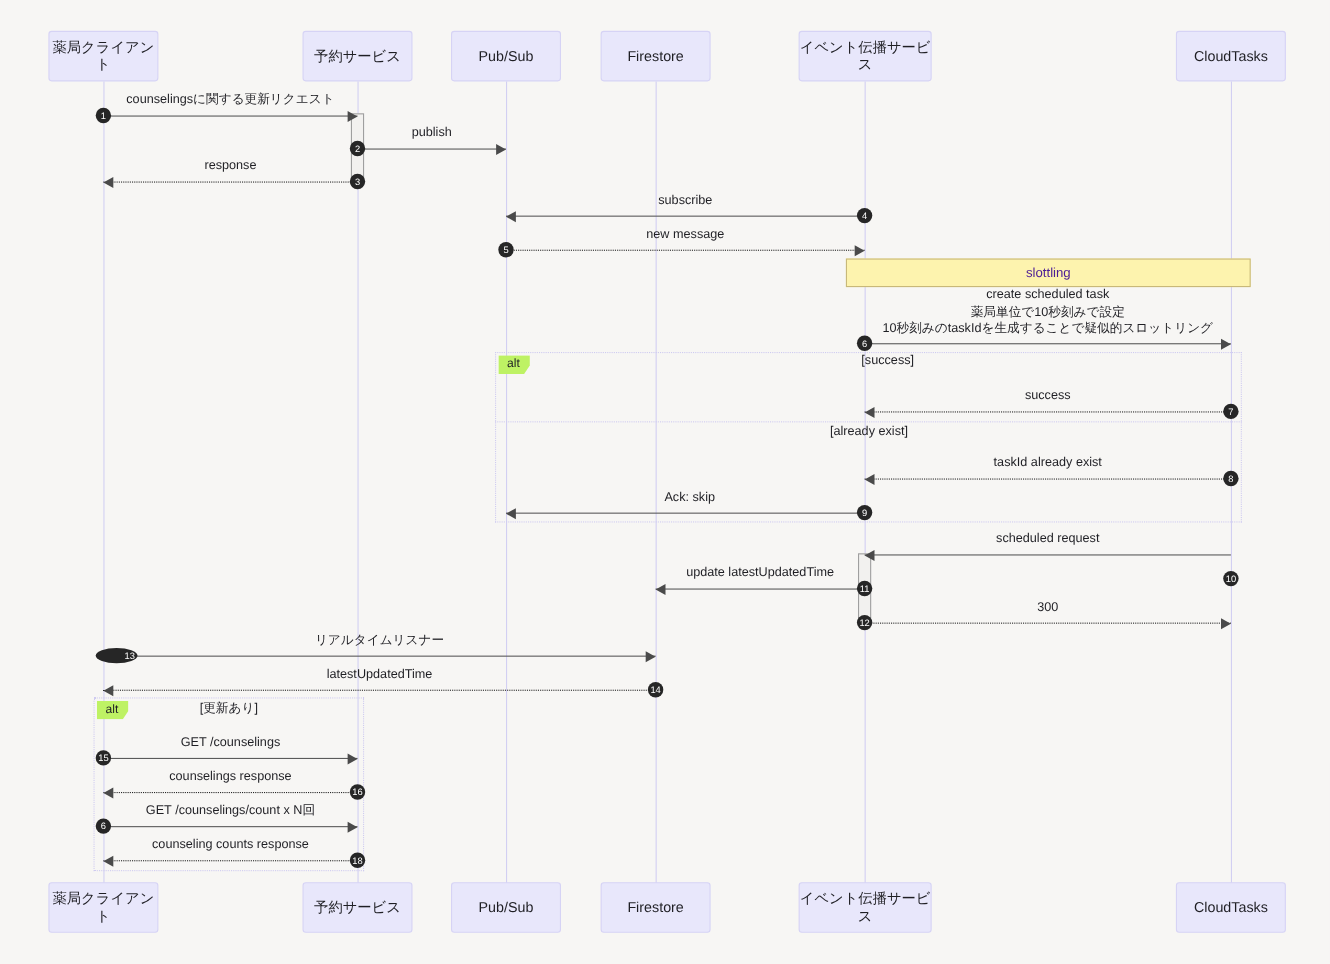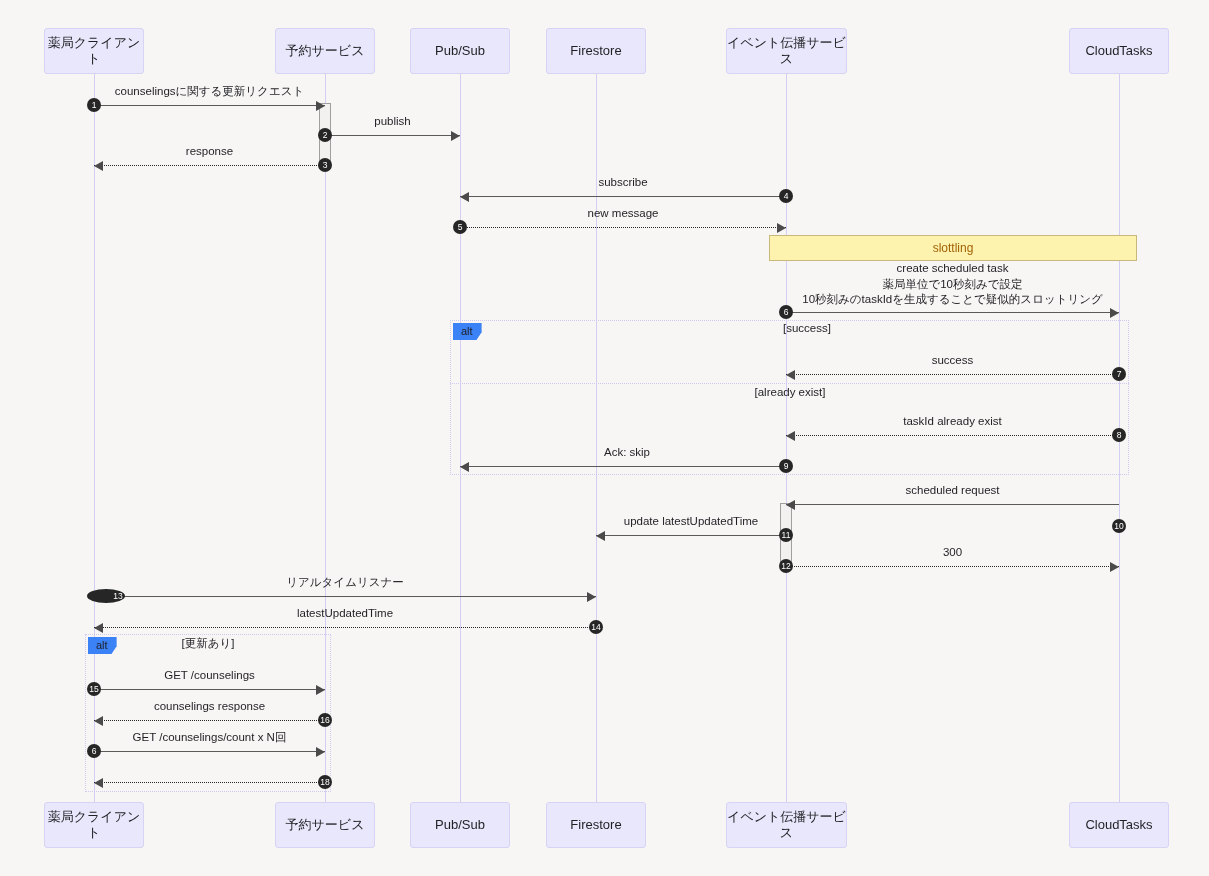--- a/index.html
+++ b/index.html
@@ -90,38 +90,38 @@
   }
   .note-box {
     position: absolute;
     box-sizing: border-box;
     background: #fdf3ae;
     border: 1px solid #c8b879;
     display: flex;
     align-items: center;
     justify-content: center;
     font-size: 12px;
-    color: #a16207;
+    color: #4c1d95;
     z-index: 4;
   }
   .alt-frame {
     position: absolute;
     box-sizing: border-box;
     border: 1.3px dotted #cfcbf0;
     z-index: 2;
   }
   .alt-divider {
     position: absolute;
     height: 0;
     border-top: 1.3px dotted #cfcbf0;
     z-index: 2;
   }
   .alt-tag {
     position: absolute;
-    background: #3b82f6;
+    background: #bef264;
     color: #1f1f24;
     font-size: 11px;
     padding: 2px 9px 3px 8px;
     z-index: 4;
     -webkit-clip-path: polygon(0 0, 100% 0, 100% 55%, 82% 100%, 0 100%);
     clip-path: polygon(0 0, 100% 0, 100% 55%, 82% 100%, 0 100%);
   }
   .alt-cond {
     position: absolute;
     font-size: 11.5px;
@@ -228,15 +228,16 @@
     <div class="msg-line dotted" style="left: 94px; top: 720px; width: 231px;"></div>
     <div class="arrowhead left" style="left: 94px; top: 716px;"></div>
     <div class="msg-label" style="left: 54px; top: 699px; width: 311px;">counselings response</div>
     <div class="seq-badge" style="left: 318px; top: 713px;">16</div>
     <div class="msg-line" style="left: 94px; top: 751px; width: 231px;"></div>
     <div class="arrowhead right" style="left: 316px; top: 747px;"></div>
     <div class="msg-label" style="left: 54px; top: 730px; width: 311px;">GET /counselings/count x N回</div>
     <div class="seq-badge" style="left: 87px; top: 744px;">6</div>
     <div class="msg-line dotted" style="left: 94px; top: 782px; width: 231px;"></div>
     <div class="arrowhead left" style="left: 94px; top: 778px;"></div>
+    <div class="msg-label" style="left: 54px; top: 761px; width: 311px;">counseling counts response</div>
     <div class="seq-badge" style="left: 318px; top: 775px;">18</div>
     <div class="note-box" style="left: 769px; top: 235px; width: 368px; height: 26px;">slottling</div>
   </div>
 
 </body></html>

